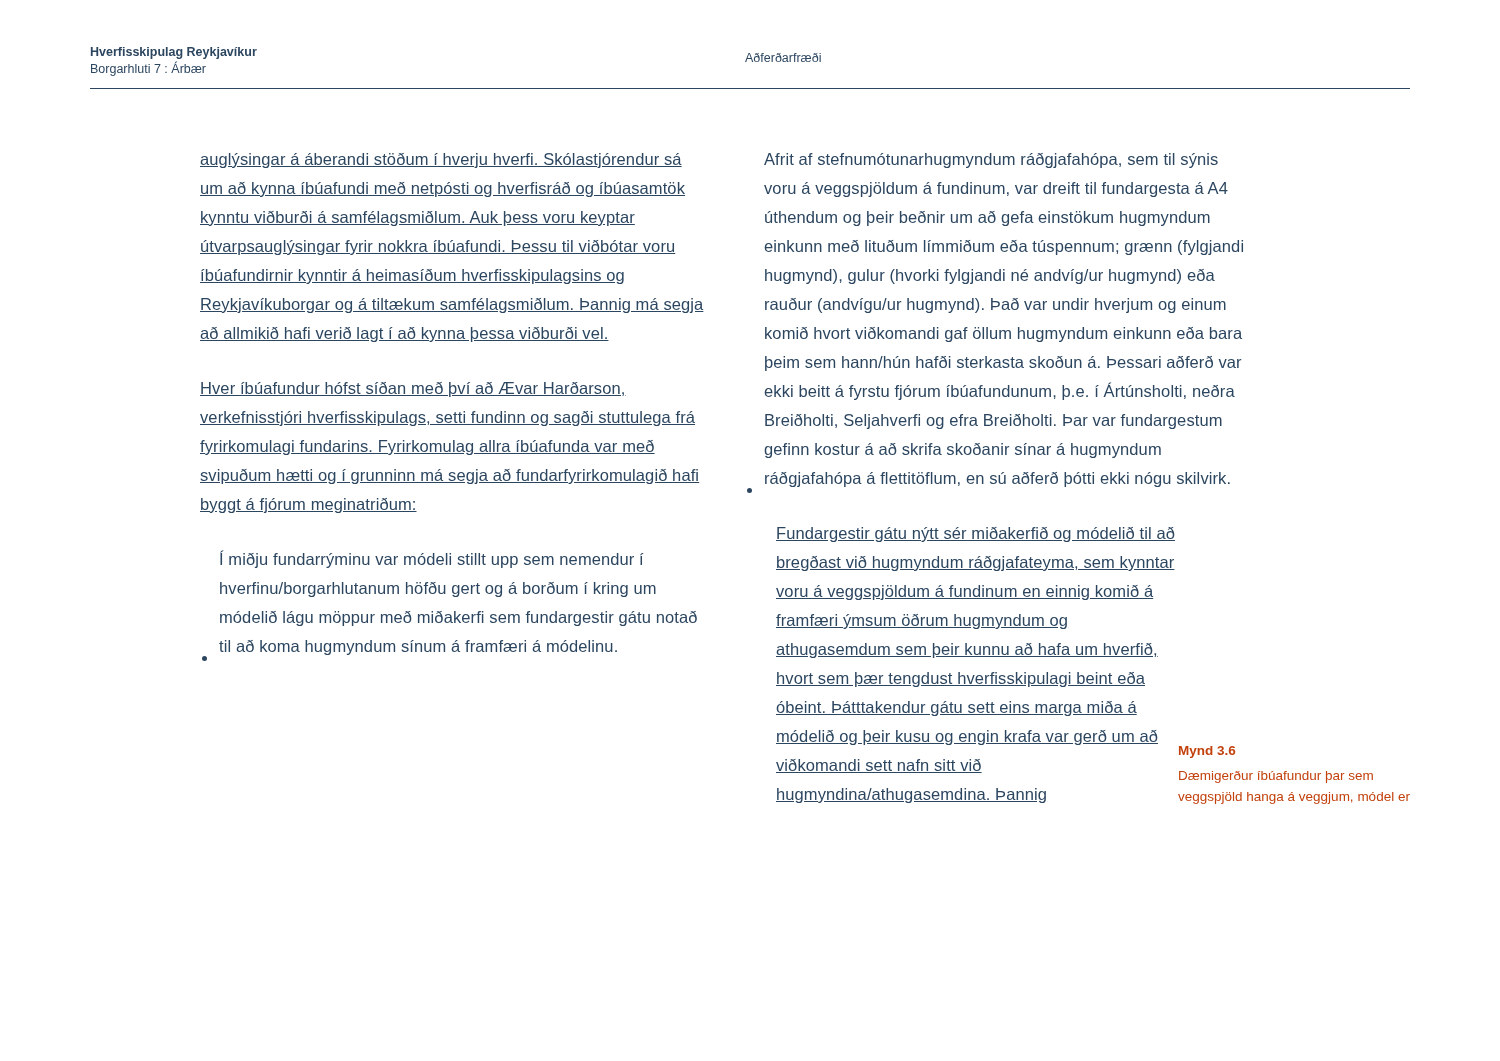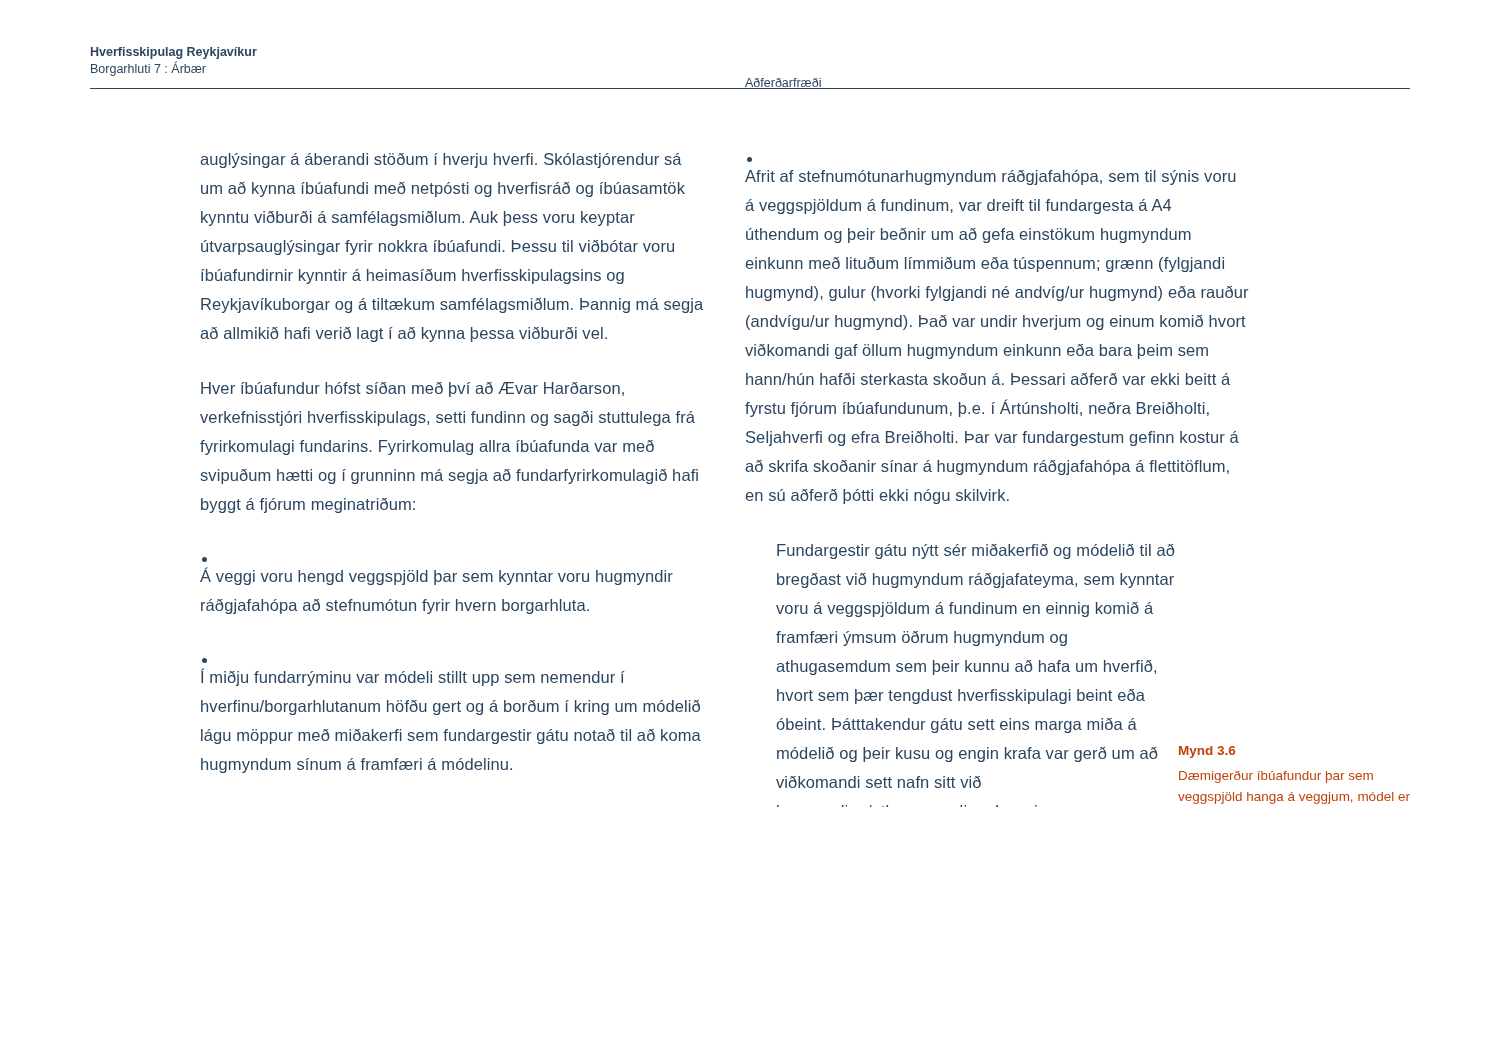--- a/index.html
+++ b/index.html
@@ -21,47 +21,46 @@
     position: absolute;
     left: 90px;
     top: 44px;
     font-size: 12.5px;
     line-height: 17px;
   }
   .header-title { font-weight: bold; }
   .header-section {
     position: absolute;
     left: 745px;
-    top: 76px;
+    top: 51px;
     font-size: 12.5px;
   }
   .rule {
     position: absolute;
     left: 90px;
     top: 88px;
     width: 1320px;
     height: 1px;
     background: #2c4660;
   }
   .col {
     position: absolute;
     top: 145px;
     font-size: 16.5px;
     line-height: 29px;
     letter-spacing: 0.1px;
   }
   .col-left  { left: 200px; width: 508px; }
   .col-right { left: 745px; width: 505px; }
-  .para { margin-bottom: 26px; }
+  .para { margin-bottom: 26px; text-decoration: underline; }
   .para.narrow { width: 400px; margin-left: 31px; }
   .bullet-item {
     display: flex;
-    align-items: flex-start;
+    align-items: flex-end;
     margin-bottom: 26px;
-    flex-direction: column;
   }
   .bullet-dot {
     flex: 0 0 auto;
     width: 5px;
     height: 5px;
     border-radius: 50%;
     background: #2c4660;
     margin: 12px 12px 0 2px;
   }
   .bullet-text { flex: 1 1 auto; }
@@ -98,24 +97,20 @@
   <div class="header-section">Aðferðarfræði</div>
 
   <div class="rule"></div>
 
   <div class="col col-left">
     <p class="para">auglýsingar á áberandi stöðum í hverju hverfi.  Skólastjórendur sá um að kynna íbúafundi með netpósti og hverfisráð og íbúasamtök kynntu viðburði á samfélagsmiðlum. Auk þess voru keyptar útvarpsauglýsingar fyrir nokkra íbúafundi. Þessu til viðbótar voru íbúafundirnir kynntir á heimasíðum hverfisskipulagsins og Reykjavíkuborgar og á tiltækum samfélagsmiðlum. Þannig má segja að allmikið hafi verið lagt í að kynna þessa viðburði vel.</p>
     <p class="para">Hver íbúafundur hófst síðan með því að Ævar Harðarson, verkefnisstjóri hverfisskipulags, setti fundinn og sagði stuttulega frá fyrirkomulagi fundarins. Fyrirkomulag allra íbúafunda var með svipuðum hætti og í grunninn má segja að fundarfyrirkomulagið hafi byggt á fjórum meginatriðum:</p>
 
     <div class="bullet-item">
       <span class="bullet-dot"></span>
-      <span class="bullet-text">Á veggi voru hengd veggspjöld þar sem kynntar voru hugmyndir ráðgjafahópa að stefnumótun fyrir hvern borgarhluta.</span>
-    </div>
-    <div class="bullet-item">
-      <span class="bullet-dot"></span>
       <span class="bullet-text">Í miðju fundarrýminu var módeli stillt upp sem nemendur í hverfinu/borgarhlutanum höfðu gert og á borðum í kring um módelið lágu möppur með miðakerfi sem fundargestir gátu notað til að koma hugmyndum sínum á framfæri á módelinu.</span>
     </div>
   </div>
 
   <div class="col col-right">
     <div class="bullet-item">
       <span class="bullet-dot"></span>
       <span class="bullet-text">Afrit  af stefnumótunarhugmyndum ráðgjafahópa, sem til sýnis voru á veggspjöldum á fundinum, var dreift til fundargesta á A4 úthendum og þeir beðnir um að gefa einstökum hugmyndum einkunn með lituðum límmiðum eða túspennum; grænn (fylgjandi hugmynd), gulur (hvorki fylgjandi né andvíg/ur hugmynd) eða rauður (andvígu/ur hugmynd). Það var undir hverjum og einum komið hvort viðkomandi gaf öllum hugmyndum einkunn eða bara þeim sem hann/hún hafði sterkasta skoðun á. Þessari aðferð var ekki beitt á fyrstu fjórum íbúafundunum, þ.e. í Ártúnsholti, neðra Breiðholti, Seljahverfi og efra Breiðholti. Þar var fundargestum gefinn kostur á að skrifa skoðanir sínar á hugmyndum ráðgjafahópa á flettitöflum, en sú aðferð þótti ekki nógu skilvirk.</span>
     </div>
     <p class="para narrow">Fundargestir gátu nýtt sér miðakerfið og módelið til að bregðast við hugmyndum ráðgjafateyma, sem kynntar voru á veggspjöldum á fundinum en einnig komið á framfæri ýmsum öðrum hugmyndum og athugasemdum sem þeir kunnu að hafa um hverfið, hvort sem þær tengdust hverfisskipulagi beint eða óbeint. Þátttakendur gátu sett eins marga miða á módelið og þeir kusu og engin krafa var gerð um að viðkomandi sett nafn sitt við hugmyndina/athugasemdina. Þannig</p>

